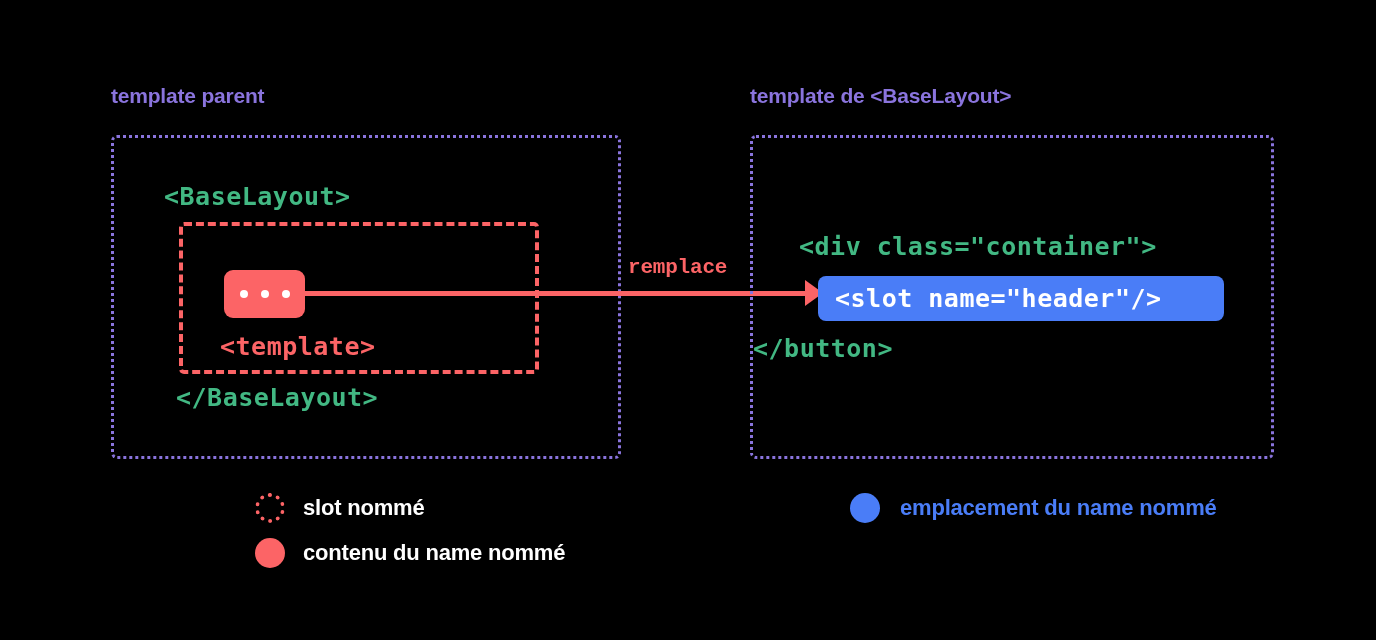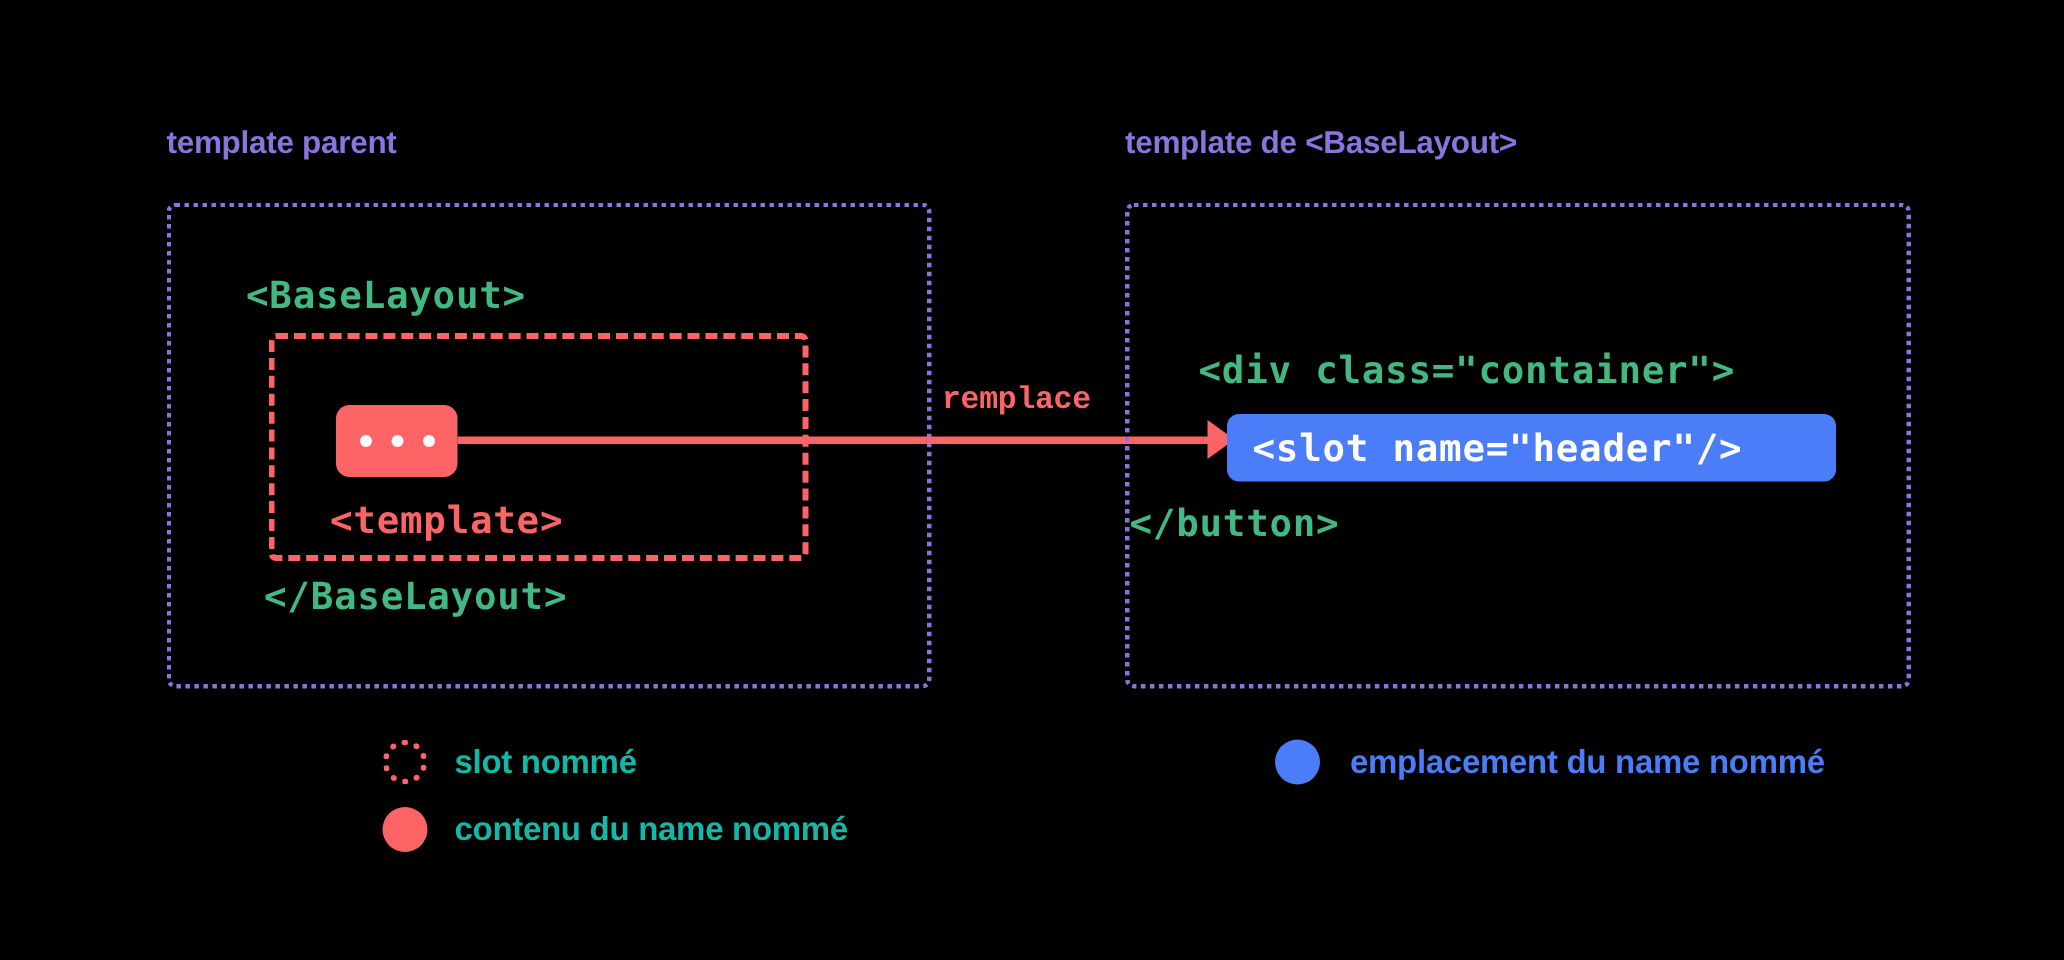--- a/index.html
+++ b/index.html
@@ -120,21 +120,21 @@
     display: flex;
     align-items: center;
   }
   .legend-label {
     font-family: "Liberation Sans", sans-serif;
     font-weight: bold;
     font-size: 22px;
     letter-spacing: -0.2px;
     white-space: pre;
   }
-  .legend-label.red  { color: #14b8a6; }
+  .legend-label.red  { color: #ffffff; }
   .legend-label.blue { color: #4a7df7; }
 
   .swatch-dotted-circle {
     width: 30px;
     height: 30px;
     border: 4px dotted #fc6466;
     border-radius: 50%;
     box-sizing: border-box;
     margin-right: 18px;
     flex: 0 0 auto;

